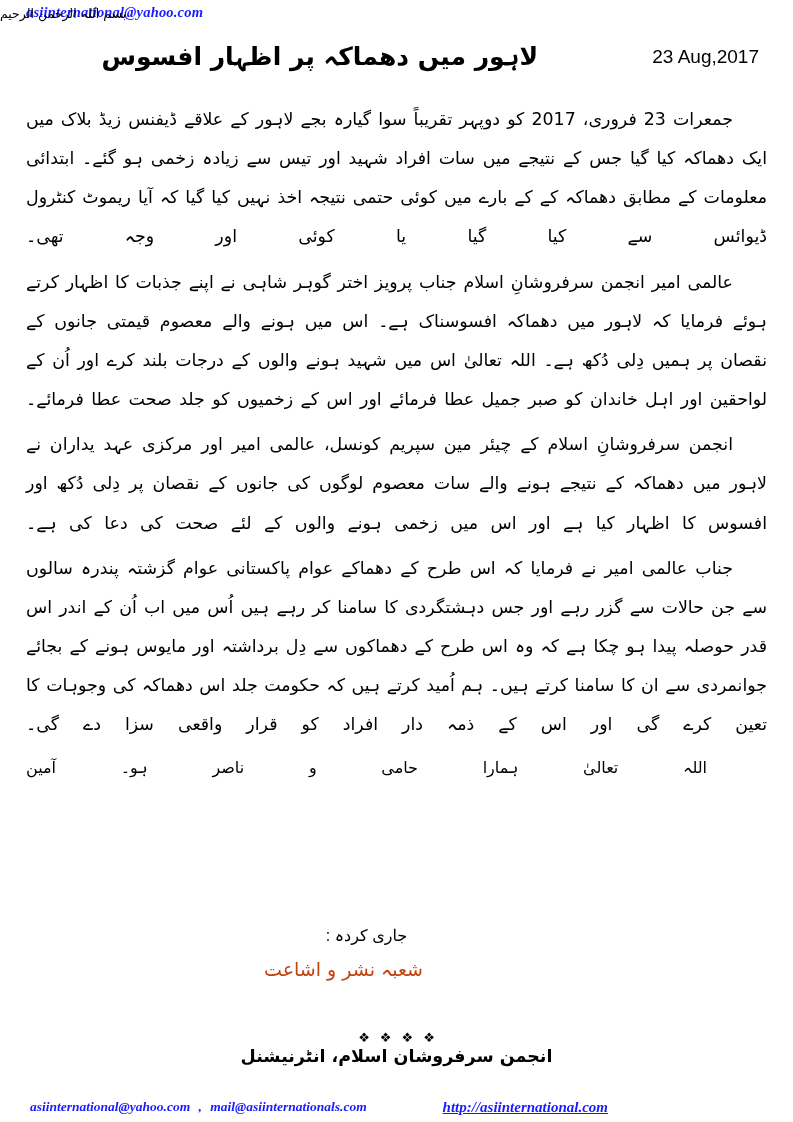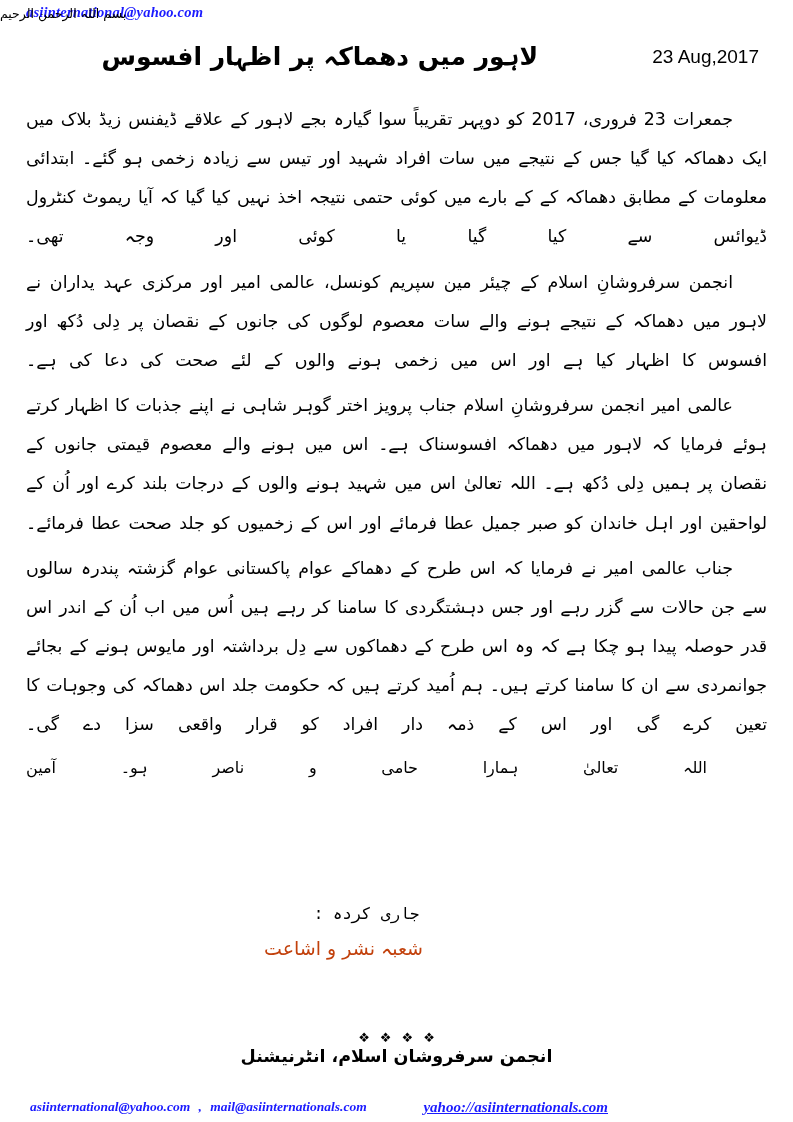--- a/index.html
+++ b/index.html
@@ -124,26 +124,27 @@
   
   .issued-block {
     position: absolute;
     top: 900px;
     left: 0;
     width: 793px;
     direction: rtl;
   }
   .issued-label {
     direction: rtl;
-    font-family: Liberation Mono, monospace;
+    font-family: Liberation Sans, sans-serif;
     font-size: 16px;
     color: #000;
     text-align: center;
     padding-right: 60px;
     line-height: 1.9;
+    margin-top: 21px;
   }
   .issued-dept {
     direction: rtl;
     font-family: "DejaVu Sans", "Liberation Sans", sans-serif;
     font-size: 19px;
     color: #c2410c;
     text-align: center;
     padding-right: 106px;
     line-height: 1.9;
   }
@@ -229,22 +230,22 @@
     <div class="bismillah">بسم اللہ الرحمن الرحیم</div>
   </div>
 
   <div class="title-block">
     <div class="doc-title">لاہور میں دھماکہ پر اظہار افسوس</div>
     <div class="doc-date">23 Aug,2017</div>
   </div>
 
   <div class="body-area">
     <p class="para">جمعرات 23 فروری، 2017  کو دوپہر تقریباً سوا گیارہ بجے  لاہور کے علاقے ڈیفنس زیڈ بلاک میں ایک دھماکہ کیا گیا جس کے نتیجے میں سات افراد شہید اور تیس سے زیادہ زخمی ہو گئے۔ ابتدائی معلومات کے مطابق دھماکہ کے کے بارے میں کوئی حتمی نتیجہ اخذ نہیں کیا گیا کہ آیا ریموٹ کنٹرول ڈیوائس سے کیا گیا یا کوئی اور وجہ تھی۔</p>
+    <p class="para">عالمی امیر انجمن سرفروشانِ اسلام جناب پرویز اختر گوہر شاہی نے اپنے جذبات کا اظہار کرتے ہوئے فرمایا کہ لاہور میں دھماکہ افسوسناک ہے۔ اس میں ہونے والے معصوم قیمتی جانوں کے نقصان پر ہمیں دِلی دُکھ ہے۔ اللہ تعالیٰ اس میں شہید ہونے والوں کے درجات بلند کرے اور اُن کے لواحقین اور اہل خاندان کو صبر جمیل عطا فرمائے اور اس کے زخمیوں کو جلد صحت عطا فرمائے۔</p>
     <p class="para">انجمن سرفروشانِ اسلام کے چیئر مین سپریم کونسل، عالمی امیر اور مرکزی عہد یداران نے لاہور میں دھماکہ کے نتیجے ہونے والے سات معصوم لوگوں کی جانوں کے نقصان پر دِلی دُکھ اور افسوس کا اظہار کیا ہے اور اس میں زخمی ہونے والوں کے لئے صحت کی دعا کی ہے۔</p>
-    <p class="para">عالمی امیر انجمن سرفروشانِ اسلام جناب پرویز اختر گوہر شاہی نے اپنے جذبات کا اظہار کرتے ہوئے فرمایا کہ لاہور میں دھماکہ افسوسناک ہے۔ اس میں ہونے والے معصوم قیمتی جانوں کے نقصان پر ہمیں دِلی دُکھ ہے۔ اللہ تعالیٰ اس میں شہید ہونے والوں کے درجات بلند کرے اور اُن کے لواحقین اور اہل خاندان کو صبر جمیل عطا فرمائے اور اس کے زخمیوں کو جلد صحت عطا فرمائے۔</p>
     <p class="para">جناب عالمی امیر نے فرمایا کہ اس طرح کے دھماکے عوام پاکستانی عوام گزشتہ پندرہ سالوں سے جن حالات سے گزر رہے اور جس دہشتگردی کا سامنا کر رہے ہیں اُس میں اب اُن کے اندر اس قدر حوصلہ پیدا ہو چکا ہے کہ وہ اس طرح کے دھماکوں سے دِل برداشتہ اور مایوس ہونے کے بجائے جوانمردی سے ان کا سامنا کرتے ہیں۔ ہم اُمید کرتے ہیں کہ حکومت جلد اس دھماکہ کی وجوہات کا تعین کرے گی اور اس کے ذمہ دار افراد کو قرار واقعی سزا دے گی۔</p>
     <p class="closing-line">اللہ تعالیٰ ہمارا حامی و ناصر ہو۔ آمین</p>
   </div>
 
   <div class="issued-block">
     <div class="issued-label">جاری کردہ :</div>
     <div class="issued-dept">شعبہ نشر و اشاعت</div>
   </div>
 
   <div class="ornament-row">
@@ -255,16 +256,16 @@
   </div>
 
   <div class="footer-org">انجمن سرفروشان اسلام، انٹرنیشنل</div>
 
   <div class="footer-links">
     <div class="footer-mail-left">
       <span>asiinternational@yahoo.com</span>
       <span class="footer-sep">,</span>
       <span>mail@asiinternationals.com</span>
     </div>
-    <div class="footer-site">yahoo://asiinternationals.com</div>
+    <div class="footer-site">http://asiinternational.com</div>
   </div>
 
 </div>
 
 </body></html>

